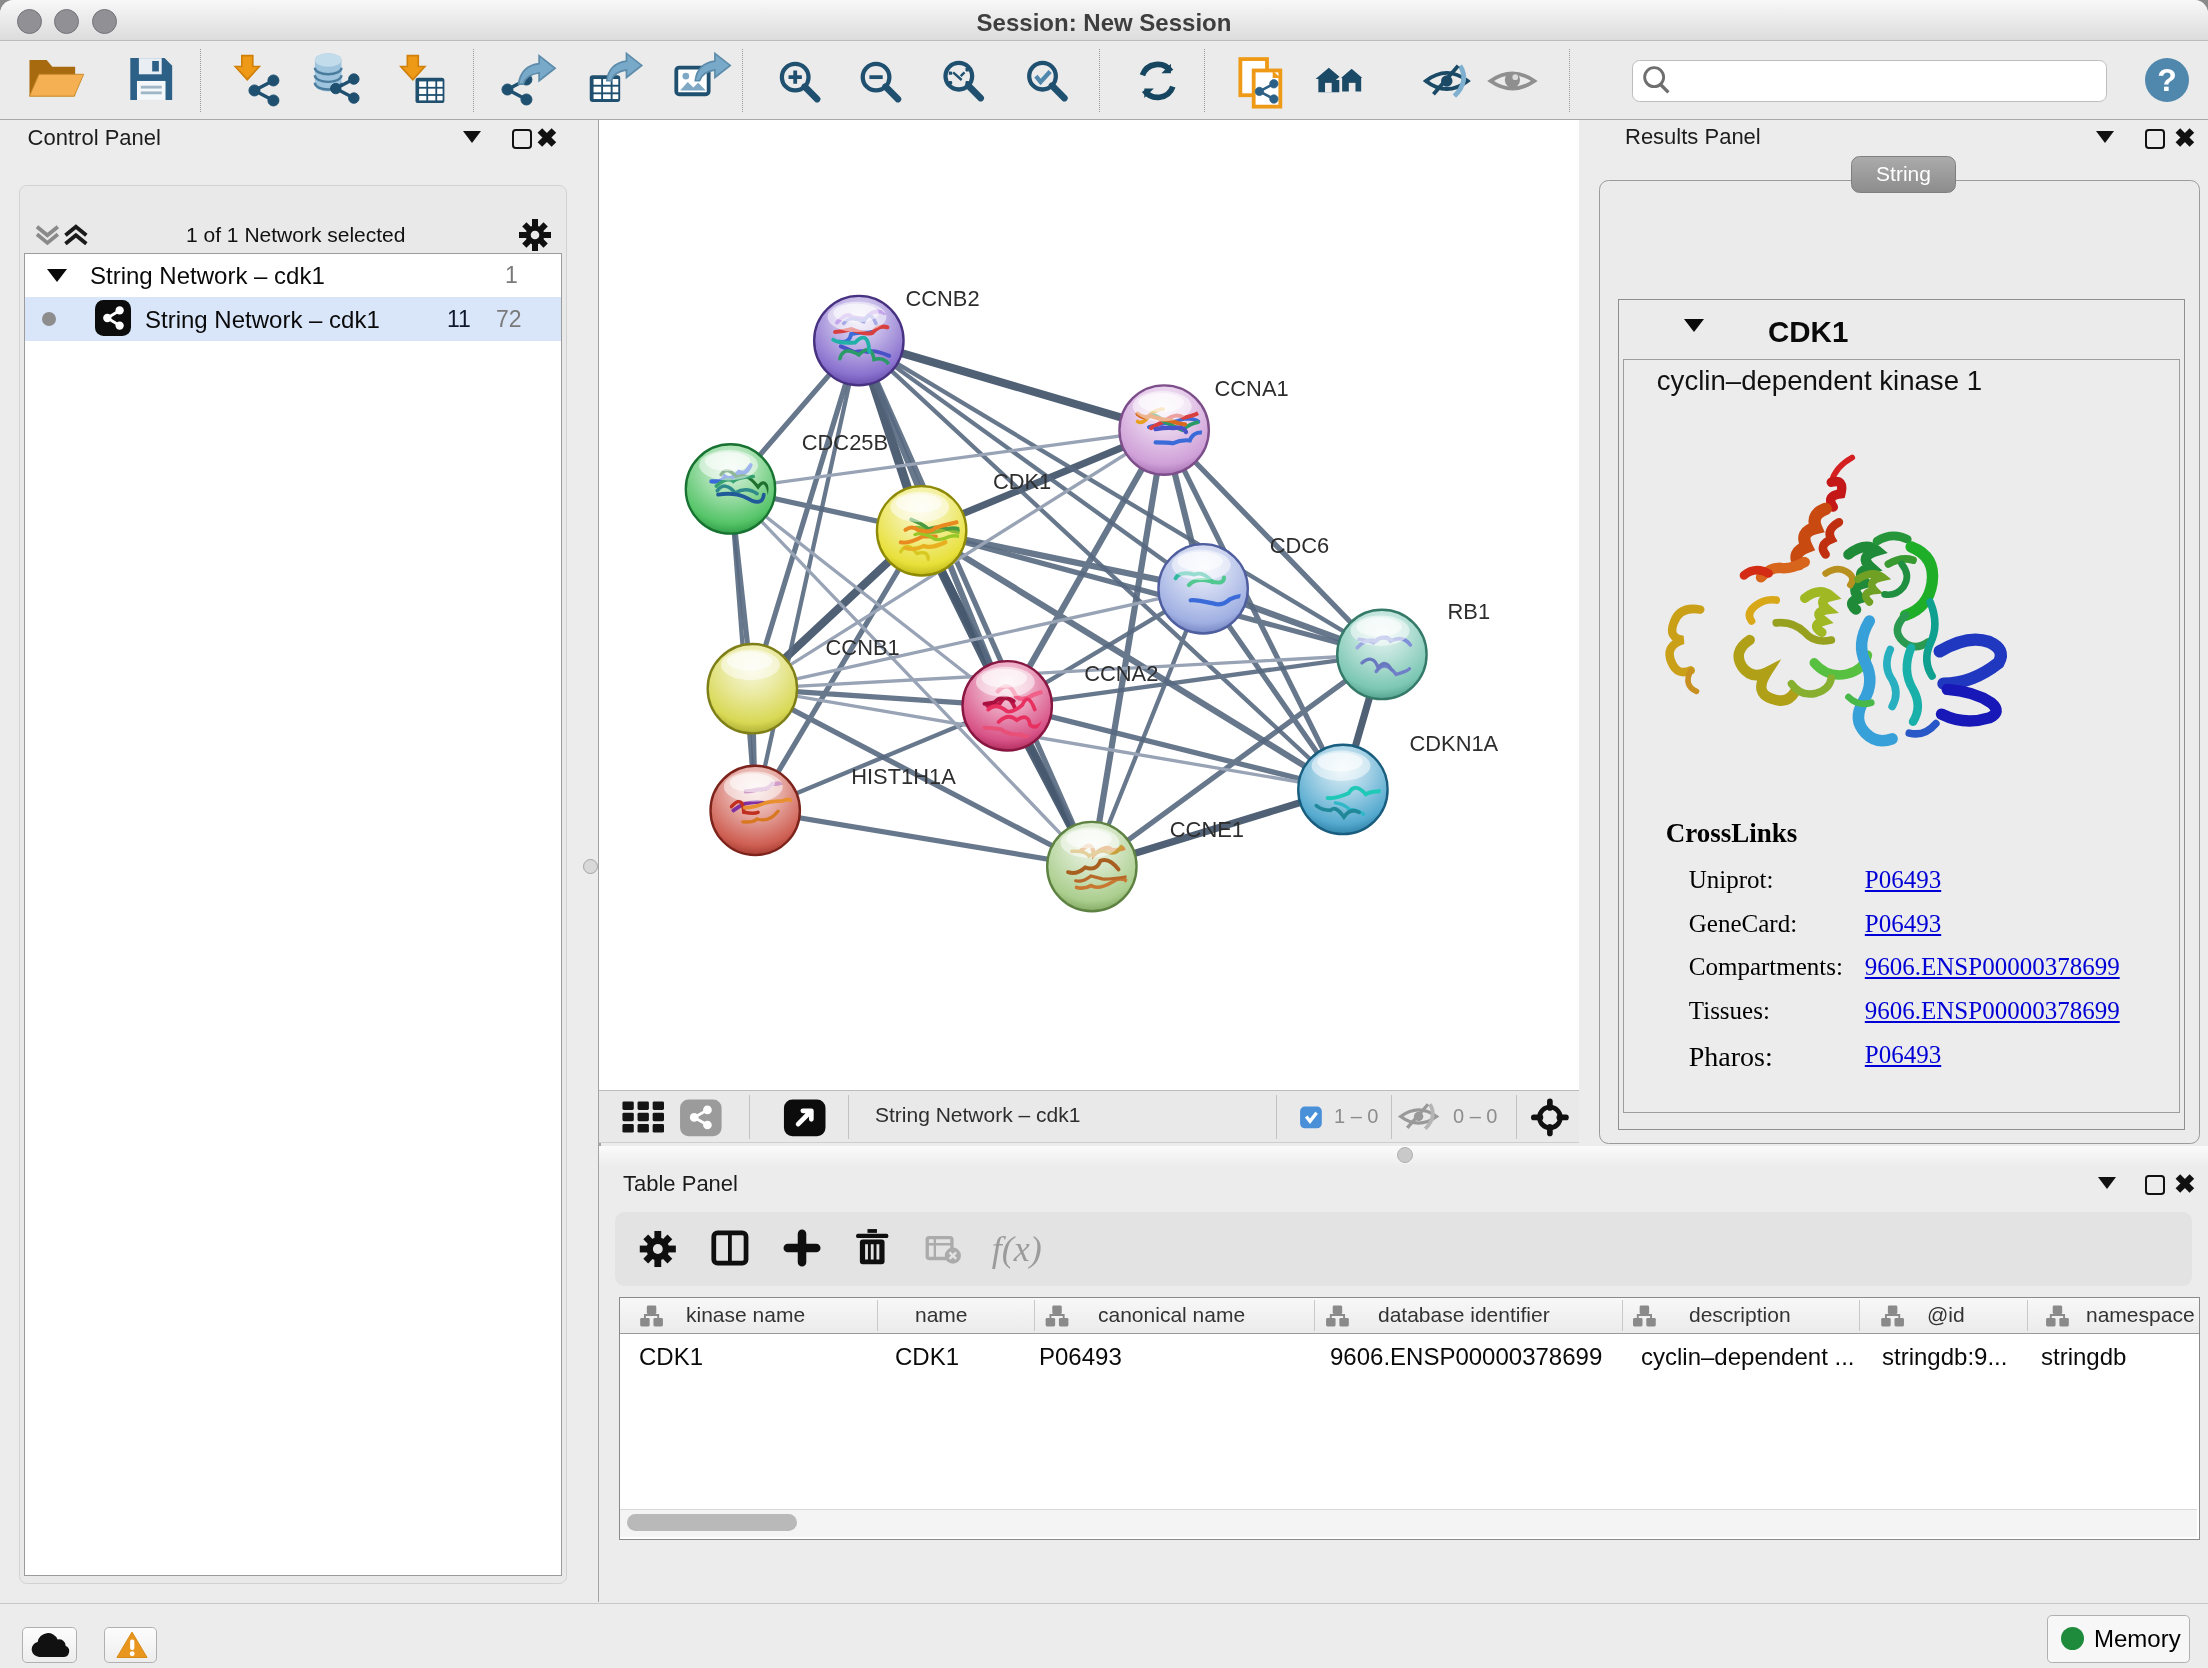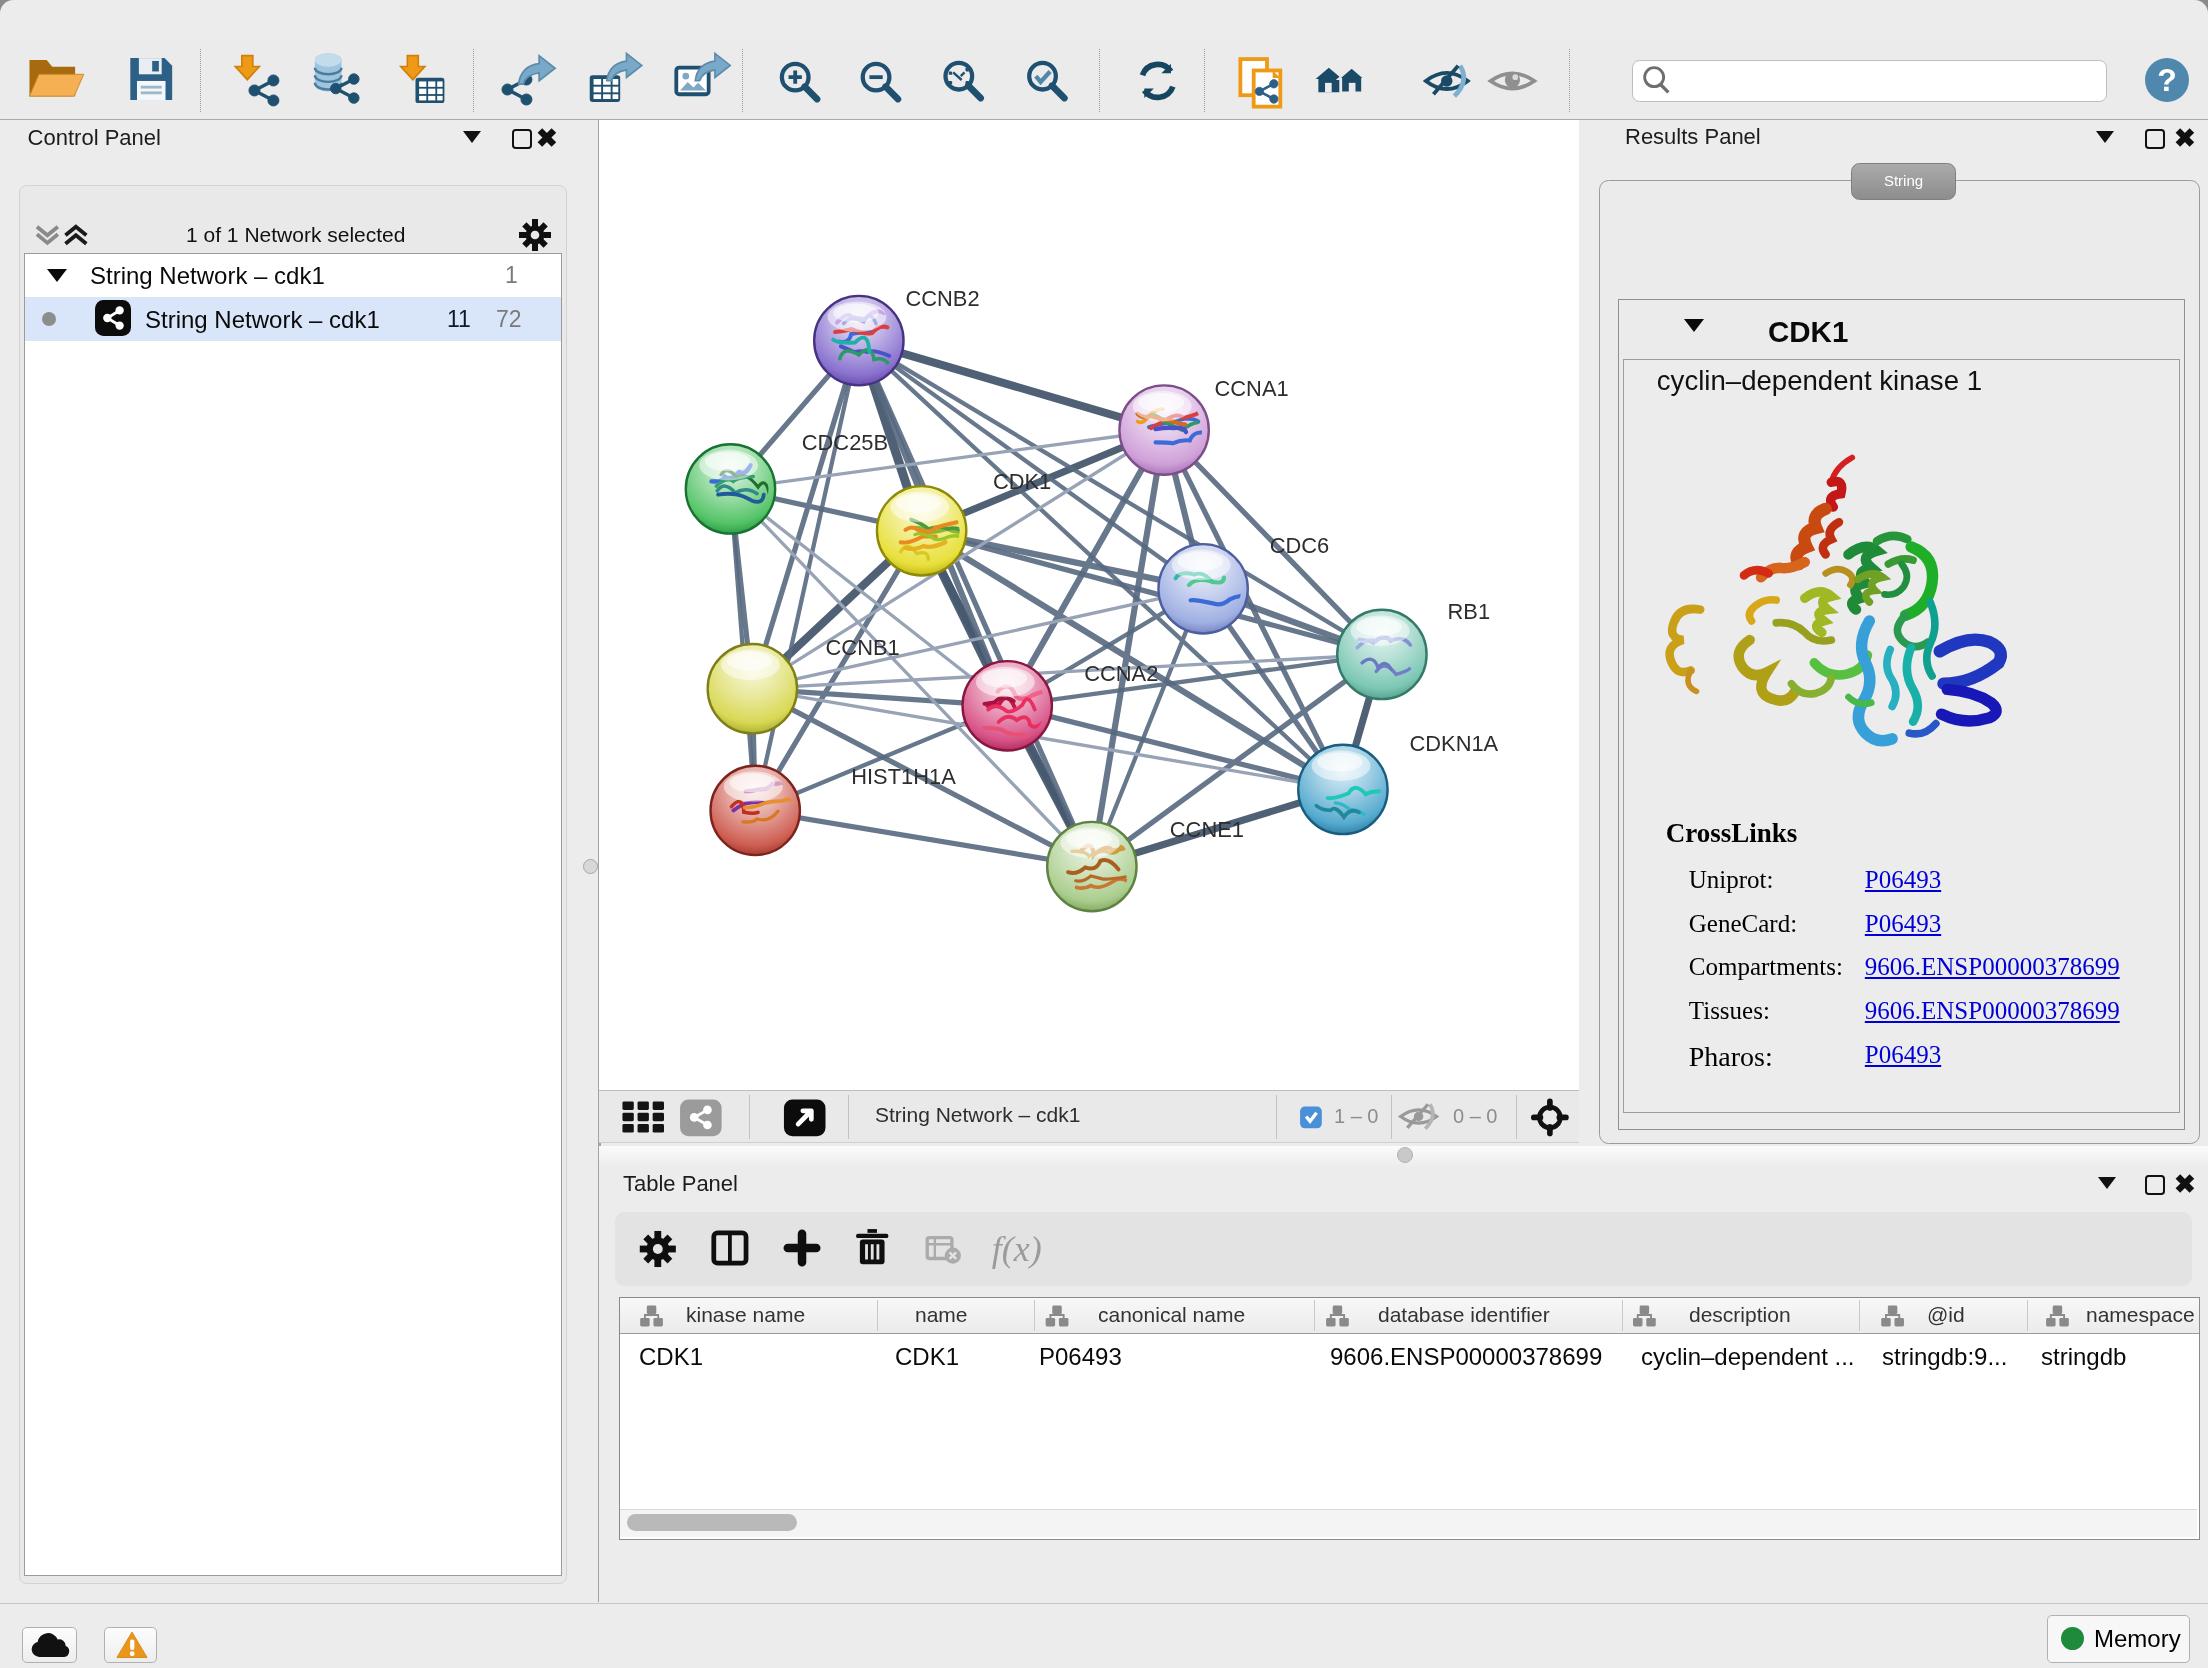--- a/index.html
+++ b/index.html
@@ -28,22 +28,22 @@
   #cbox{left:19px;top:65px;width:546px;height:1397px;background:#e9e9e9;border:1px solid #d2d2d2;border-radius:7.6px;}
   #clist{left:24px;top:133px;width:538px;height:1323px;background:#fff;border:1px solid #9b9b9b;box-sizing:border-box;}
   .rowsel{background:#d9e6fa;}
   
   #canvas{left:599px;top:120px;width:980px;height:970px;background:#ffffff;}
   #canvasbar{left:599px;top:1090px;width:980px;height:51px;background:#e9e9e9;border-top:1px solid #bdbdbd;border-bottom:1px solid #cfcfcf;}
   .cbsep{top:3.8px;width:0;height:44px;border-left:1px solid #c2c2c2;}
   
   #results{left:1580px;top:120px;width:629px;height:1025px;background:#ececec;}
   #stringpane{left:19px;top:60px;width:601px;height:964px;background:#ebebeb;border:1.9px solid #9b9b9b;border-radius:9.5px;box-sizing:border-box;}
-  #stringbtn{left:271px;top:43px;width:103px;height:35px;background:linear-gradient(#ababab,#8d8d8d);
-             border:1px solid #7f7f7f;border-radius:8.6px;color:#fff;font-size:15px;text-align:center;line-height:34px;}
+  #stringbtn{left:271px;top:36px;width:103px;height:35px;background:linear-gradient(#ababab,#8d8d8d);
+             border:1px solid #7f7f7f;border-radius:8.6px;color:#fff;font-size:21px;text-align:center;line-height:34px;}
   .rsec{left:38px;width:567px;background:#ebebeb;border:1px solid #8f8f8f;box-sizing:border-box;}
   .btn{background:linear-gradient(#fefefe,#f0f0f0);border:1.4px solid #b4b4b4;border-radius:7.6px;
        font-size:20px;color:#111;text-align:center;box-sizing:border-box;}
   #innerbox{left:3.8px;top:59px;width:557px;height:754px;background:#ececec;border:1.4px solid #9d9d9d;box-sizing:border-box;}
   .serif{font-family:"Liberation Serif",serif;}
   .link{color:#0000d6;text-decoration:underline;}
   
   #tablepanel{left:599px;top:1146px;width:1609px;height:456px;background:#ececec;}
   #ttools{left:16px;top:66px;width:1577px;height:74px;background:#e3e3e3;border-radius:9.5px;}
   #tbl{left:20px;top:151px;width:1581px;height:243px;background:#fff;border:1.9px solid #8a8a8a;box-sizing:border-box;}
@@ -58,20 +58,26 @@
   .btabsel{background:linear-gradient(#9e9e9e,#848484);color:#fff;border-color:#7e7e7e;}
   
   #statusbar{left:0;top:1603px;width:2208px;height:66px;background:#ececec;border-top:1px solid #c6c6c6;}
   .sbtn{background:linear-gradient(#fdfdfd,#ededed);border:1.9px solid #b0b0b0;border-radius:4.8px;box-sizing:border-box;}
   .dot{border-radius:50%;}
 </style>
 </head>
 <body>
 <div id="page">
 
+  <div id="titlebar" class="abs">
+    <div class="tl abs" style="left:17px;"></div>
+    <div class="tl abs" style="left:54px;"></div>
+    <div class="tl abs" style="left:92px;"></div>
+    <div id="title" class="abs">Session: New Session</div>
+  </div>
 
   <div id="toolbar" class="abs">
     <div id="tbicons" class="abs" style="left:0;top:0;">
     <svg width="1579" height="78" viewBox="0 0 1660 82">
       <defs>
         <g id="shareg">
               <circle cx="-10" cy="0" r="5.5"></circle>
               <circle cx="9" cy="-10" r="5.5"></circle>
               <circle cx="9" cy="10" r="5.5"></circle>
               <path d="M-10,0 L9,-10 M-10,0 L9,10" stroke-width="3.5" fill="none"></path>

